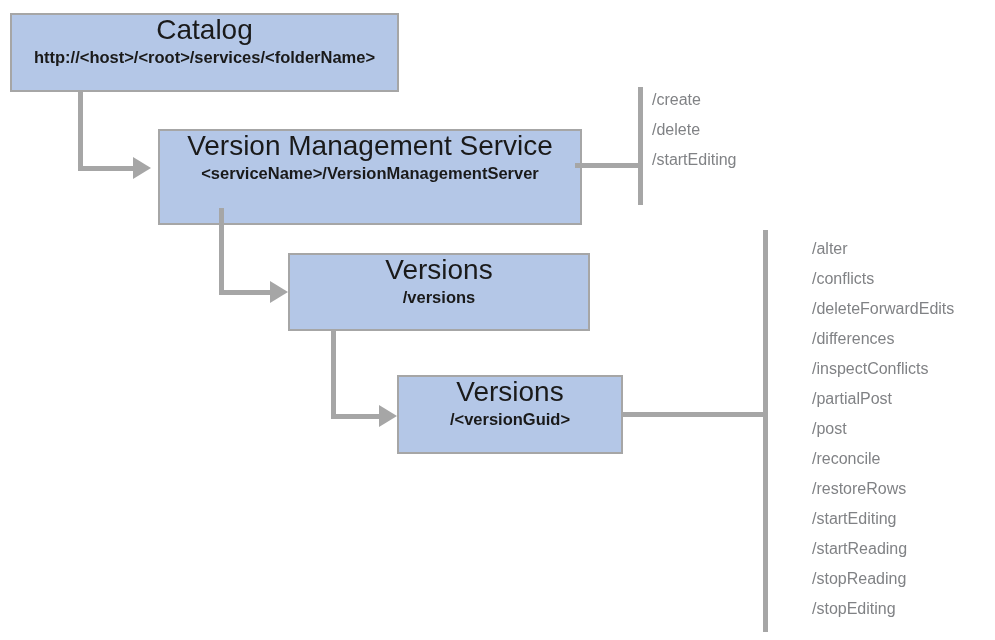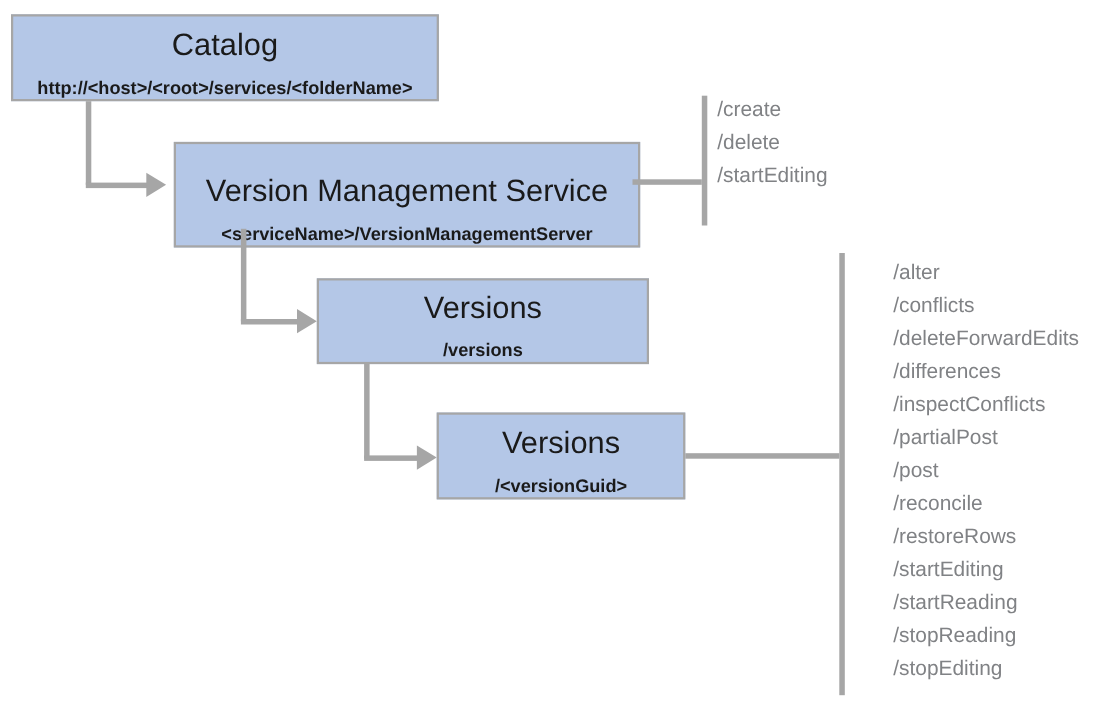--- a/index.html
+++ b/index.html
@@ -16,22 +16,22 @@
     overflow: hidden;
   }
   .node {
     position: absolute;
     box-sizing: border-box;
     background: var(--node-fill, #b4c7e7);
     border: 2.5px solid var(--node-border, #a6a6a6);
     display: flex;
     flex-direction: column;
     align-items: center;
-    justify-content: flex-end;
-    gap: 14px;
+    justify-content: flex-start;
+    gap: 2px;
   }
   .node-title {
     font-size: 28px;
     font-weight: 400;
     color: var(--node-text, #1a1a1a);
     line-height: 1.1;
     white-space: nowrap;
   }
   .node-subtitle {
     font-size: 16.5px;
@@ -84,21 +84,21 @@
   .ops-list {
     position: absolute;
     display: flex;
     flex-direction: column;
   }
   #ops-vms     { left: 652px; top: 85px; }
   #ops-version { left: 812px; top: 234px; }
   .op-item {
     height: 30px;
     line-height: 30px;
-    font-size: 19px;
+    font-size: 16px;
     color: var(--operation-text, #808285);
     white-space: nowrap;
   }
 </style>
 </head>
 <body>
 
 <div class="canvas">
 
   <div class="node" id="node-catalog">

